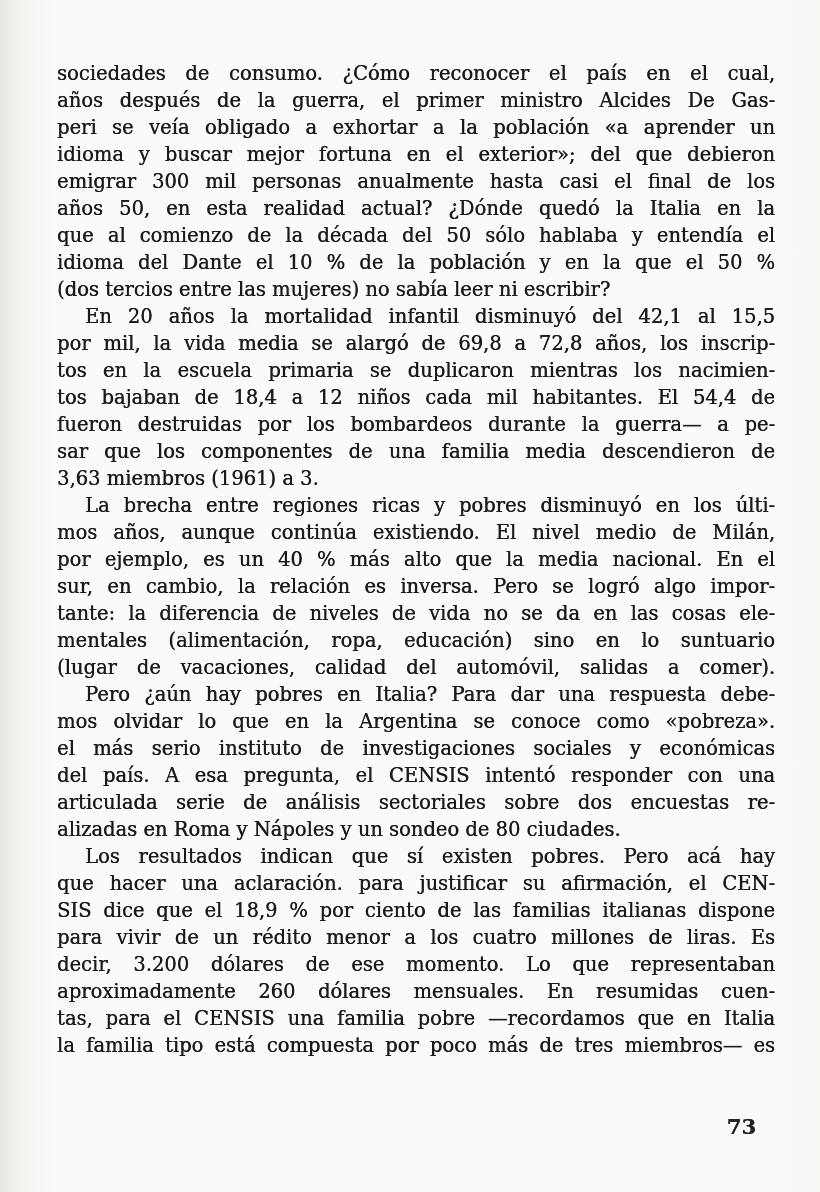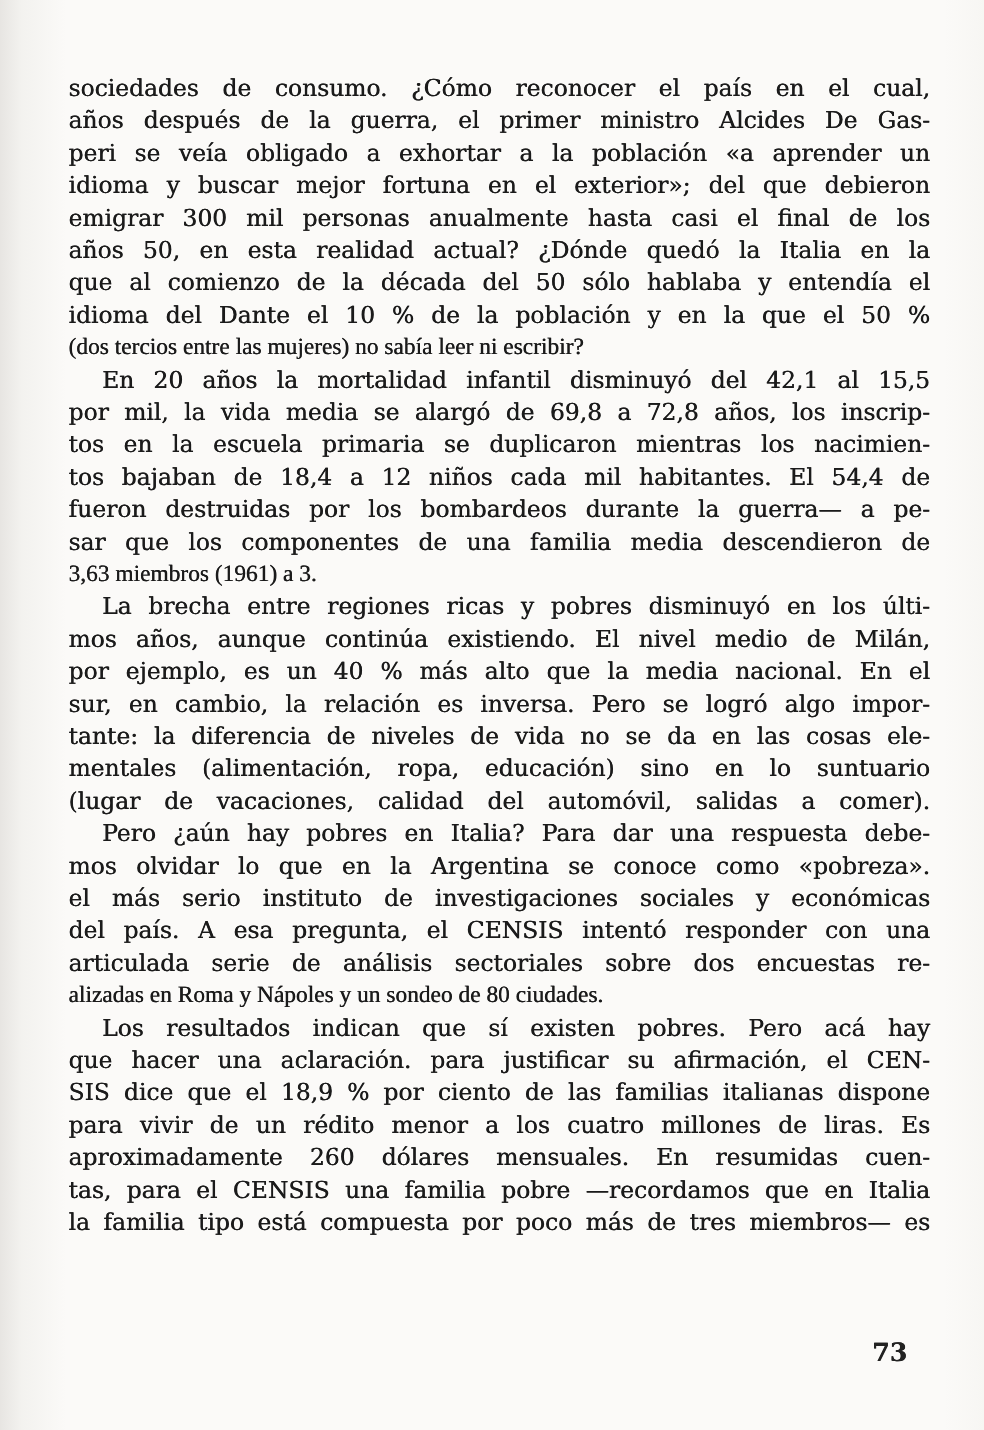--- a/index.html
+++ b/index.html
@@ -16,21 +16,21 @@
     font-size:19.5px;line-height:27px;
     text-shadow:0.35px 0 0 currentColor;
     margin-top:20px;
   }
   .line{
     text-align:justify;
     text-align-last:justify;
     white-space:normal;
     height:27px;overflow:visible;
   }
-  .line.last{text-align-last:left;font-family:Liberation Serif, serif;}
+  .line.last{text-align-last:left;}
   .line.indent{text-indent:28px;}
   .page-number{
     position:absolute;top:1114px;right:64px;
     font-size:21px;font-weight:bold;color:#222;
     text-shadow:0.3px 0 0 currentColor;
   }
 </style>
 </head>
 <body>
 
@@ -66,18 +66,19 @@
   <div class="line">mos olvidar lo que en la Argentina se conoce como «pobreza».</div>
   <div class="line">el más serio instituto de investigaciones sociales y económicas</div>
   <div class="line">del país. A esa pregunta, el CENSIS intentó responder con una</div>
   <div class="line">articulada serie de análisis sectoriales sobre dos encuestas re-</div>
   <div class="line last">alizadas en Roma y Nápoles y un sondeo de 80 ciudades.</div>
 
   <div class="line indent">Los resultados indican que sí existen pobres. Pero acá hay</div>
   <div class="line">que hacer una aclaración. para justificar su afirmación, el CEN-</div>
   <div class="line">SIS dice que el 18,9 % por ciento de las familias italianas dispone</div>
   <div class="line">para vivir de un rédito menor a los cuatro millones de liras. Es</div>
+  <div class="line">decir, 3.200 dólares de ese momento. Lo que representaban</div>
   <div class="line">aproximadamente 260 dólares mensuales. En resumidas cuen-</div>
   <div class="line">tas, para el CENSIS una familia pobre —recordamos que en Italia</div>
   <div class="line">la familia tipo está compuesta por poco más de tres miembros— es</div>
 </div>
 
 <div class="page-number">73</div>
 
 </body></html>

